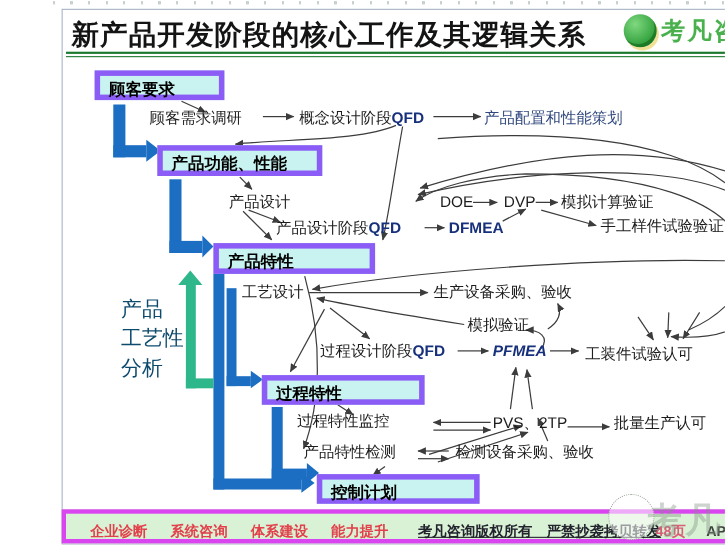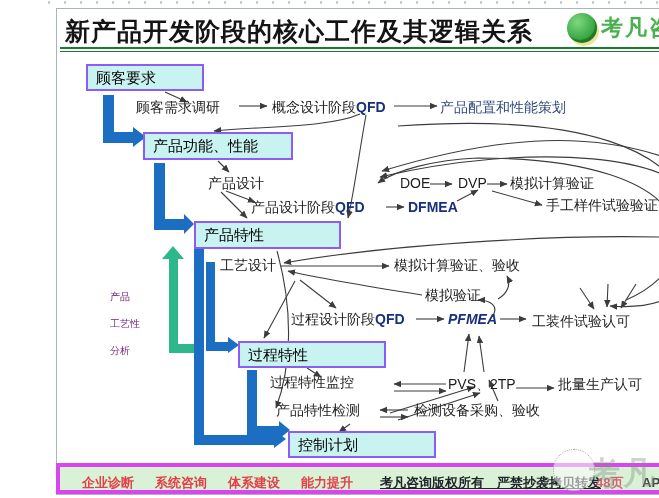--- a/index.html
+++ b/index.html
@@ -13,27 +13,27 @@
   .title{position:absolute;left:17px;top:15px;font-size:25px;font-weight:bold;color:#141414;
          letter-spacing:1px;white-space:nowrap;z-index:4;}
   .rule1{position:absolute;left:12px;top:47px;width:638px;height:2px;background:#1c7a2e;z-index:4;}
   .rule2{position:absolute;left:12px;top:51px;width:638px;height:1px;background:#1c7a2e;z-index:4;}
   .logo{position:absolute;left:519px;top:13px;z-index:5;display:flex;align-items:center;}
   .logo-ball{width:30px;height:30px;border-radius:50%;
      background:radial-gradient(circle at 35% 30%,#7fd87f,#2e9e3a 70%,#1d7a28);
      box-shadow:inset -2px -3px 0 rgba(0,60,0,.35), 2px 3px 0 rgba(230,200,60,.55);}
   .logo-text{margin-left:4px;font-size:22px;font-weight:bold;color:#4ab04e;letter-spacing:2px;
      text-shadow:0 0 1px #e8ffe8;}
-  .box{position:absolute;box-sizing:border-box;background:#c8f3f0;border:2px solid #8b5cf6;
-       font-size:15px;font-weight:normal;color:#000;padding:3px 0 0 8px;white-space:nowrap;z-index:3;}
+  .box{position:absolute;box-sizing:border-box;background:#c8f3f0;border:5px solid #8b5cf6;
+       font-size:15px;font-weight:bold;color:#000;padding:3px 0 0 8px;white-space:nowrap;z-index:3;}
   .node{position:absolute;font-size:14px;color:#1d1d1d;white-space:nowrap;z-index:3;}
   .node .em{font-weight:bold;color:#17307c;}
   .node.navy{color:#31497e;}
-  .side-note{position:absolute;left:62px;top:283px;font-size:10px;line-height:27px;
-     color:#701a75;z-index:3;white-space:nowrap;}
+  .side-note{position:absolute;left:62px;top:268px;font-size:19px;line-height:27px;
+     color:#0c4a6e;z-index:3;white-space:nowrap;}
   svg.wires{position:absolute;left:0;top:0;z-index:2;}
   .vbar,.hbar{position:absolute;z-index:2;}
   .blue{background:#1b6ec2;}
   .green{background:#2eb78a;}
   .tri{position:absolute;width:0;height:0;z-index:2;}
   .footer{position:absolute;left:8px;top:463px;width:641px;height:31px;box-sizing:border-box;
      background:#d9f2d6;border:4px solid #d946ef;z-index:4;}
   .footer span{position:absolute;top:7px;font-size:13px;font-weight:bold;white-space:nowrap;}
   .svc{color:#e2404a;}
   .copy{color:#23232d;}
@@ -155,21 +155,21 @@
   <div class="node" style="left:224px;top:99px;"><span>概念设计阶段</span><span class="em">QFD</span></div>
   <div class="node navy" style="left:392px;top:99px;"><span>产品配置和性能策划</span></div>
   <div class="node" style="left:160px;top:175px;"><span>产品设计</span></div>
   <div class="node" style="left:352px;top:175px;"><span>DOE</span></div>
   <div class="node" style="left:410px;top:175px;"><span>DVP</span></div>
   <div class="node" style="left:462px;top:175px;"><span>模拟计算验证</span></div>
   <div class="node" style="left:498px;top:197px;"><span>手工样件试验验证</span></div>
   <div class="node" style="left:203px;top:199px;"><span>产品设计阶段</span><span class="em">QFD</span></div>
   <div class="node" style="left:360px;top:199px;"><span class="em">DFMEA</span></div>
   <div class="node" style="left:172px;top:257px;"><span>工艺设计</span></div>
-  <div class="node" style="left:346px;top:257px;"><span>模拟计算验证、验收</span></div>
+  <div class="node" style="left:346px;top:257px;"><span>生产设备采购、验收</span></div>
   <div class="node" style="left:377px;top:287px;font-family:Liberation Mono, monospace;"><span>模拟验证</span></div>
   <div class="node" style="left:243px;top:311px;"><span>过程设计阶段</span><span class="em">QFD</span></div>
   <div class="node" style="left:400px;top:311px;font-style:italic;"><span class="em">PFMEA</span></div>
   <div class="node" style="left:484px;top:313px;"><span>工装件试验认可</span></div>
   <div class="node" style="left:222px;top:374px;"><span>过程特性监控</span></div>
   <div class="node" style="left:400px;top:376px;"><span>PVS、2TP</span></div>
   <div class="node" style="left:510px;top:376px;"><span>批量生产认可</span></div>
   <div class="node" style="left:228px;top:402px;"><span>产品特性检测</span></div>
   <div class="node" style="left:366px;top:402px;"><span>检测设备采购、验收</span></div>
 

